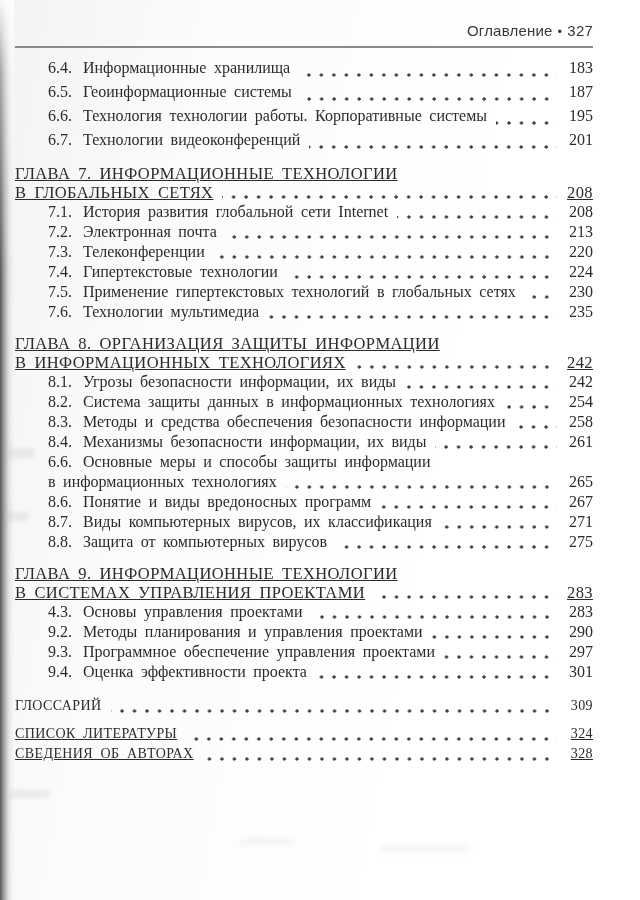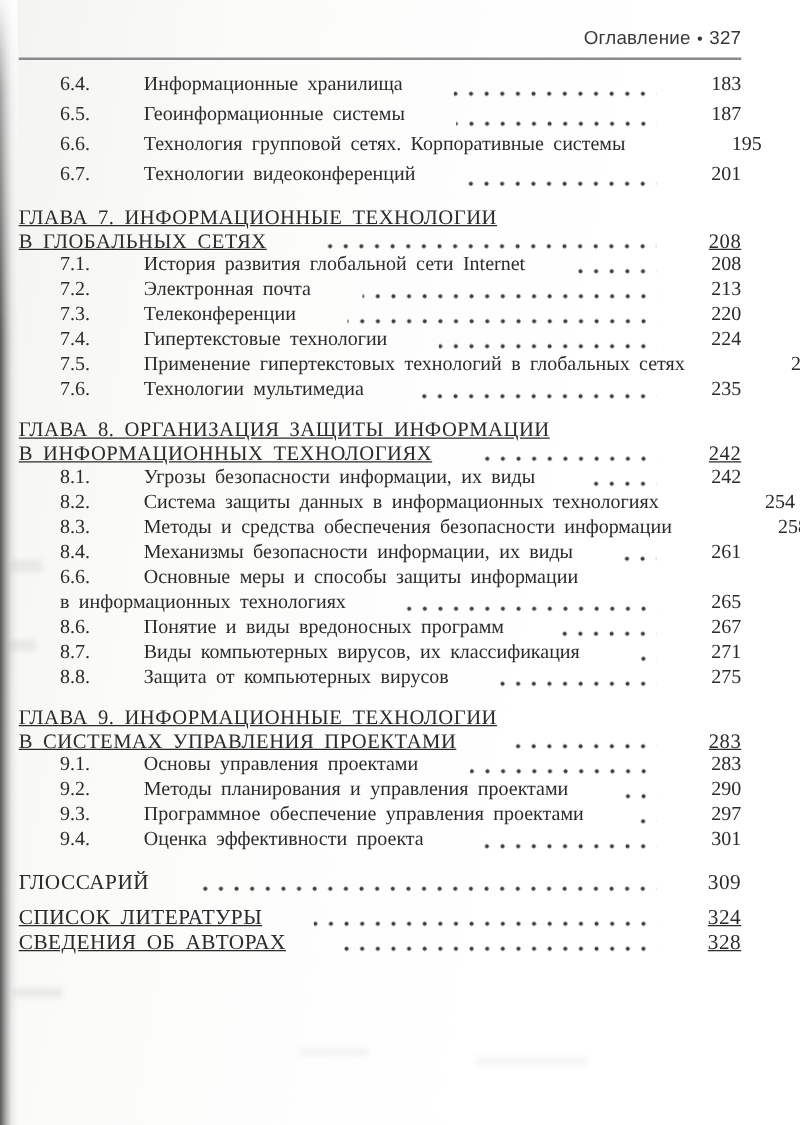--- a/index.html
+++ b/index.html
@@ -27,21 +27,21 @@
     text-align:right;
     font-family:"Liberation Sans","DejaVu Sans",sans-serif;
     font-size:15px;color:#383838;
     letter-spacing:0.2px;
   }
   .header .bullet{margin:0 5px;font-size:13px;}
   .rule{margin:7px 47px 0 15px;border-bottom:2px solid #8a8a8a;}
 
   .toc{padding:8px 47px 0 15px;font-size:16px;word-spacing:0.22em;}
 
-  .row{display:flex;align-items:baseline;gap:32px;}
+  .row{display:flex;align-items:baseline;}
   .item-row{line-height:20px;padding-left:33px;}
   .ch6 .item-row{line-height:24px;}
   .num{flex:0 0 35px;white-space:nowrap;}
   .lbl{white-space:nowrap;}
   .leader{
     flex:1 1 auto;
     align-self:flex-end;
     height:4px;
     margin:0 6px 3px 9px;
     background-image:radial-gradient(circle at 2px 2px,#3f3f3f 1.35px,rgba(0,0,0,0) 1.9px);
@@ -52,21 +52,21 @@
   .pg{flex:0 0 auto;min-width:30px;text-align:right;white-space:nowrap;}
 
   .chapter{margin-top:12px;}
   .heading-row{line-height:19px;letter-spacing:0.4px;font-size:16.5px;text-decoration:underline;}
   .heading-row .lbl{white-space:nowrap;}
 
   .cont-row{line-height:20px;padding-left:33px;}
 
   .backmatter-glossary{margin-top:14px;}
   .backmatter-pair{margin-top:8px;text-decoration:underline;}
-  .bm-row{line-height:20px;letter-spacing:0.4px;font-size:17px;}
+  .bm-row{line-height:20px;letter-spacing:0.4px;font-size:14px;}
 </style>
 </head>
 <body>
 
 <div class="page">
   <div class="spine"></div>
 
   <div class="header">
     <span>Оглавление</span><span class="bullet">•</span><span>327</span>
   </div>
@@ -82,21 +82,21 @@
         <span class="pg">183</span>
       </div>
       <div class="row item-row">
         <span class="num">6.5.</span>
         <span class="lbl">Геоинформационные системы</span>
         <span class="leader"></span>
         <span class="pg">187</span>
       </div>
       <div class="row item-row">
         <span class="num">6.6.</span>
-        <span class="lbl">Технология групповой сетях. Корпоративные системы</span>
+        <span class="lbl">Технология технологии работы. Корпоративные системы</span>
         <span class="leader"></span>
         <span class="pg">195</span>
       </div>
       <div class="row item-row">
         <span class="num">6.7.</span>
         <span class="lbl">Технологии видеоконференций</span>
         <span class="leader"></span>
         <span class="pg">201</span>
       </div>
     </div>
@@ -213,21 +213,21 @@
     <div class="chapter">
       <div class="row heading-row">
         <span class="lbl">ГЛАВА 9. ИНФОРМАЦИОННЫЕ ТЕХНОЛОГИИ</span>
       </div>
       <div class="row heading-row">
         <span class="lbl">В СИСТЕМАХ УПРАВЛЕНИЯ ПРОЕКТАМИ</span>
         <span class="leader"></span>
         <span class="pg">283</span>
       </div>
       <div class="row item-row">
-        <span class="num">9.1.</span>
+        <span class="num">4.3.</span>
         <span class="lbl">Основы управления проектами</span>
         <span class="leader"></span>
         <span class="pg">283</span>
       </div>
       <div class="row item-row">
         <span class="num">9.2.</span>
         <span class="lbl">Методы планирования и управления проектами</span>
         <span class="leader"></span>
         <span class="pg">290</span>
       </div>

